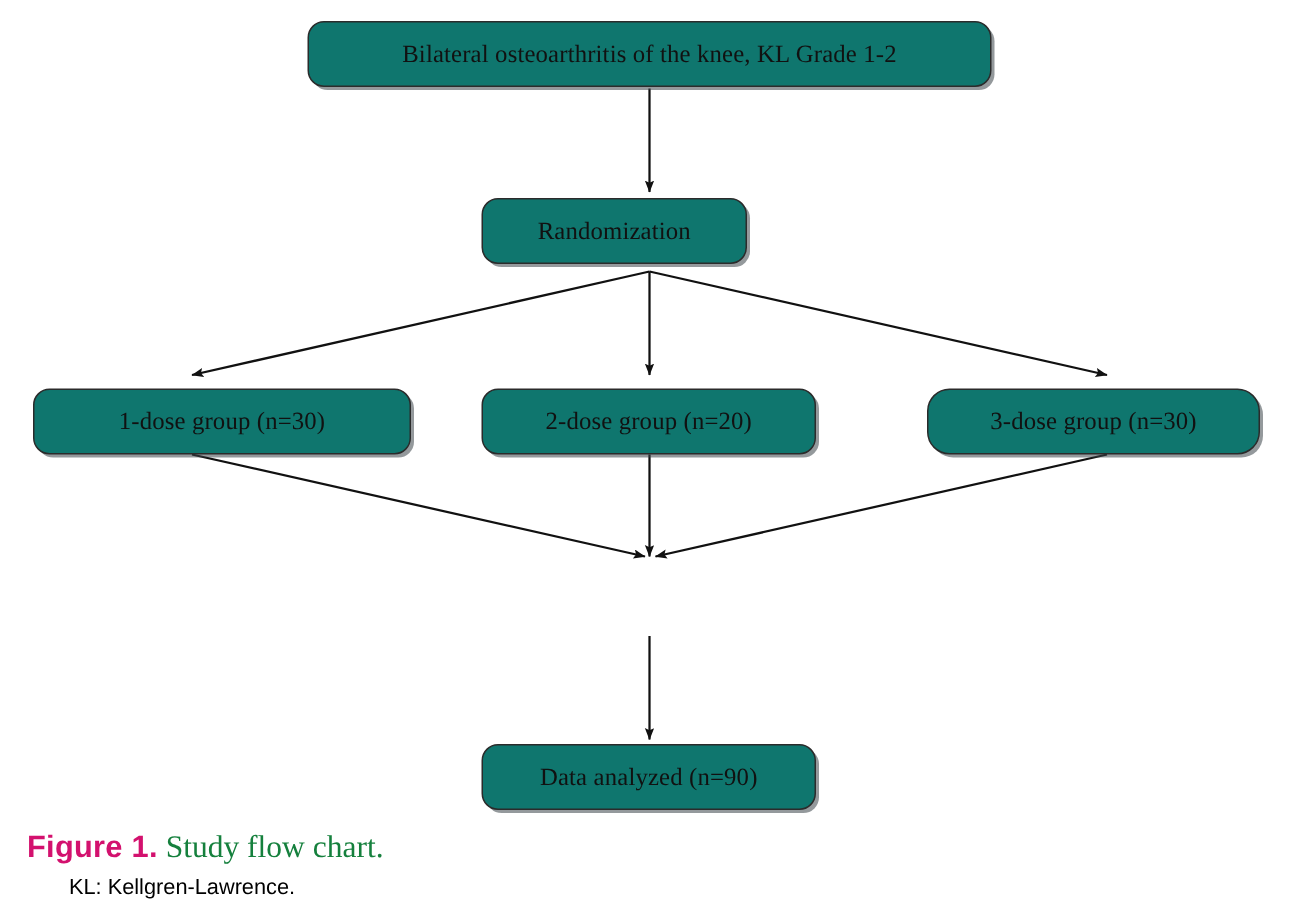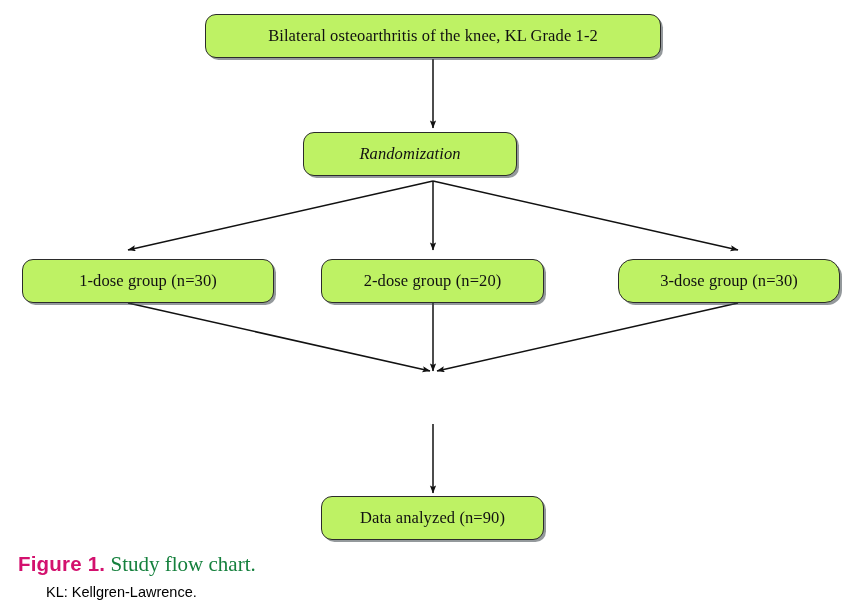--- a/index.html
+++ b/index.html
@@ -29,21 +29,21 @@
     left: 0;
     top: 0;
     width: 862px;
     height: 616px;
     display: block;
   }
 
   .node-box {
     position: absolute;
     box-sizing: border-box;
-    background: #bef264;
+    background: #0f766e;
     border: 1.3px solid #2b2b2b;
     border-radius: 11px;
     box-shadow: 2.5px 2.5px 0 -0.5px rgba(60,70,75,0.55);
     display: flex;
     align-items: center;
     justify-content: center;
     text-align: center;
     color: #111111;
     font-family: "Liberation Serif", serif;
     font-size: 16.5px;
@@ -107,21 +107,21 @@
 
     <line x1="128" y1="303" x2="430" y2="371" stroke="#111111" stroke-width="1.5" marker-end="url(#arrowhead)"></line>
     <line x1="433" y1="303" x2="433" y2="371" stroke="#111111" stroke-width="1.5" marker-end="url(#arrowhead)"></line>
     <line x1="738" y1="303" x2="437" y2="371" stroke="#111111" stroke-width="1.5" marker-end="url(#arrowhead)"></line>
 
     <line x1="433" y1="424" x2="433" y2="493" stroke="#111111" stroke-width="1.5" marker-end="url(#arrowhead)"></line>
   </svg>
 
   <div class="node-box" style="left:205px; top:14px; width:456px; height:44px;">Bilateral osteoarthritis of the knee, KL Grade 1-2</div>
 
-  <div class="node-box" style="left:303px; top:132px; width:214px; height:44px;font-style:italic;">Randomization</div>
+  <div class="node-box" style="left:321px; top:132px; width:177px; height:44px;">Randomization</div>
 
   <div class="node-box" style="left:22px; top:259px; width:252px; height:44px;">1-dose group (n=30)</div>
 
   <div class="node-box" style="left:321px; top:259px; width:223px; height:44px;">2-dose group (n=20)</div>
 
   <div class="node-box" style="left:618px; top:259px; width:222px; height:44px;border-radius:15px;">3-dose group (n=30)</div>
 
 
   <div class="node-box" style="left:321px; top:496px; width:223px; height:44px;">Data analyzed (n=90)</div>
 

